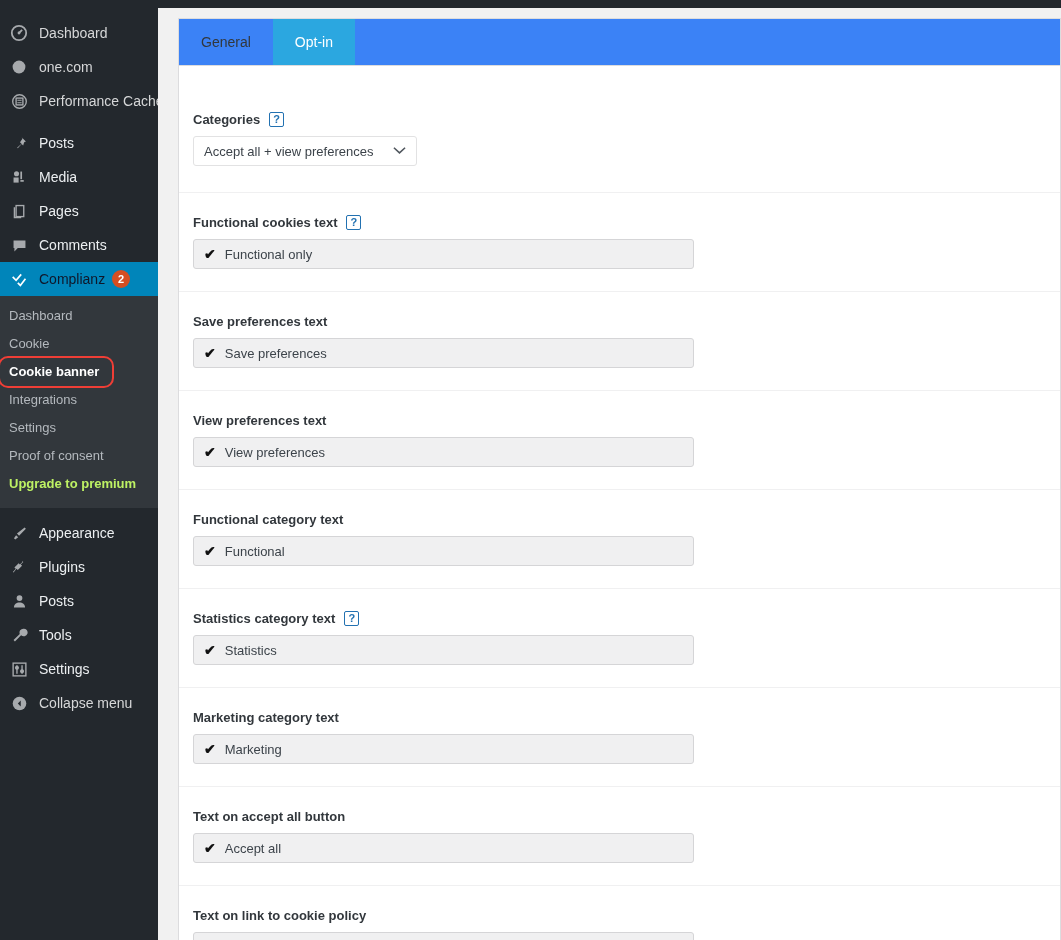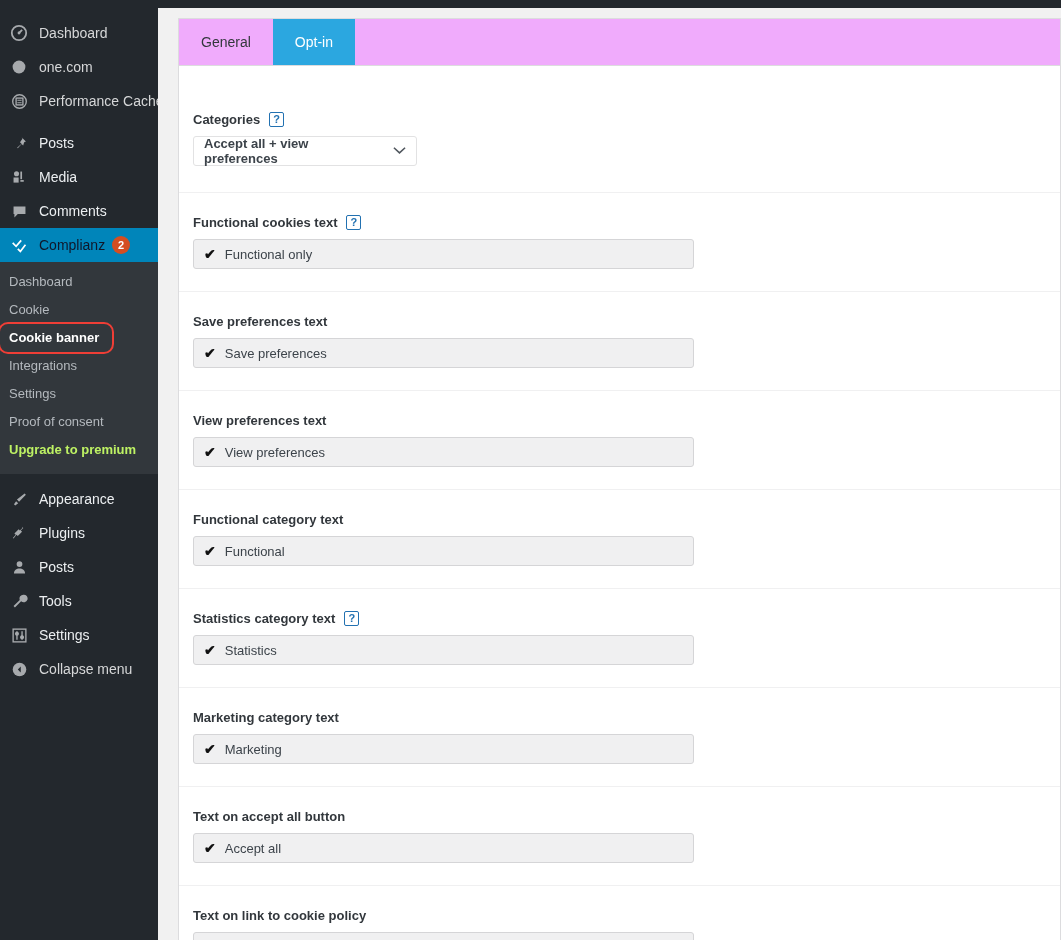--- a/index.html
+++ b/index.html
@@ -85,21 +85,21 @@
   .main {
     position: absolute; top: 8px; left: 158px;
     width: 903px; height: 932px;
     background: #f1f1f1;
     padding: 10px 0 0 20px;
   }
 
   .tabbar {
     position: relative;
     height: 48px;
-    background: #f0abfc;
+    background: #3b82f6;
     border: 1px solid #dcdcde;
     border-bottom: 1px solid #dcdcde;
     display: flex; align-items: stretch;
     width: 883px;
   }
   .tab {
     display: flex; align-items: center; justify-content: center;
     padding: 0 22px;
     font-size: 14px; color: #32373c;
     height: 100%;
@@ -155,21 +155,20 @@
 
   .select-box {
     display: flex; align-items: center; justify-content: space-between;
     width: 224px; height: 30px;
     background: #fff;
     border: 1px solid #e2e2e3;
     border-radius: 3px;
     padding: 0 10px;
     font-size: 13px; color: #3c434a;
     cursor: pointer;
-    font-weight: bold;
   }
   .caret { color: #50575e; font-size: 11px; margin-left: 8px; }
 
   .cat-row { padding: 0 0 0 14px; padding-bottom: 26px; border-bottom: 1px solid #f0f0f1; }
 </style>
 </head>
 <body>
 
 <div id="screen">
 
@@ -224,20 +223,29 @@
         <svg width="17" height="17" viewBox="0 0 20 20" fill="currentColor">
             <circle cx="6.5" cy="5.5" r="3"></circle>
             <rect x="3" y="10" width="6" height="6"></rect>
             <rect x="11" y="3" width="2" height="9"></rect>
             <rect x="11" y="13" width="4" height="2"></rect>
           </svg>
       </span>
       <span class="lbl">Media</span>
     </div>
 
+    <div class="menu-item white">
+      <span class="ico">
+        <svg width="17" height="17" viewBox="0 0 20 20" fill="none" stroke="currentColor" stroke-width="1.6">
+            <rect x="6" y="3" width="9" height="13"></rect>
+            <path d="M4 5v12h8"></path>
+          </svg>
+      </span>
+      <span class="lbl">Pages</span>
+    </div>
 
     <div class="menu-item white">
       <span class="ico">
         <svg width="17" height="17" viewBox="0 0 20 20" fill="currentColor">
             <path d="M3 4h14v9H8l-4 4v-4H3z"></path>
           </svg>
       </span>
       <span class="lbl">Comments</span>
     </div>
 

